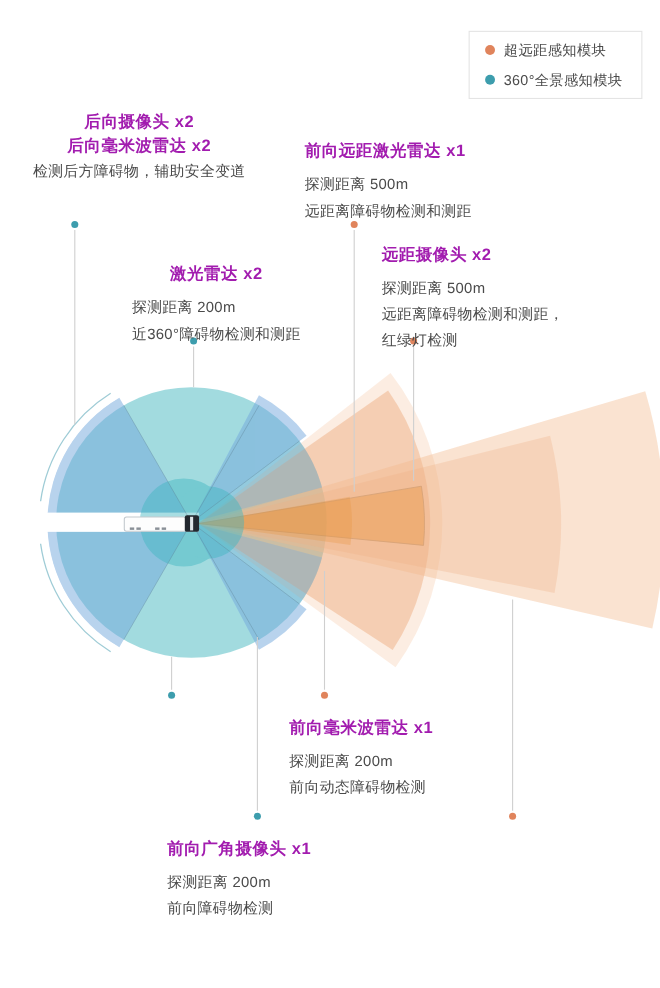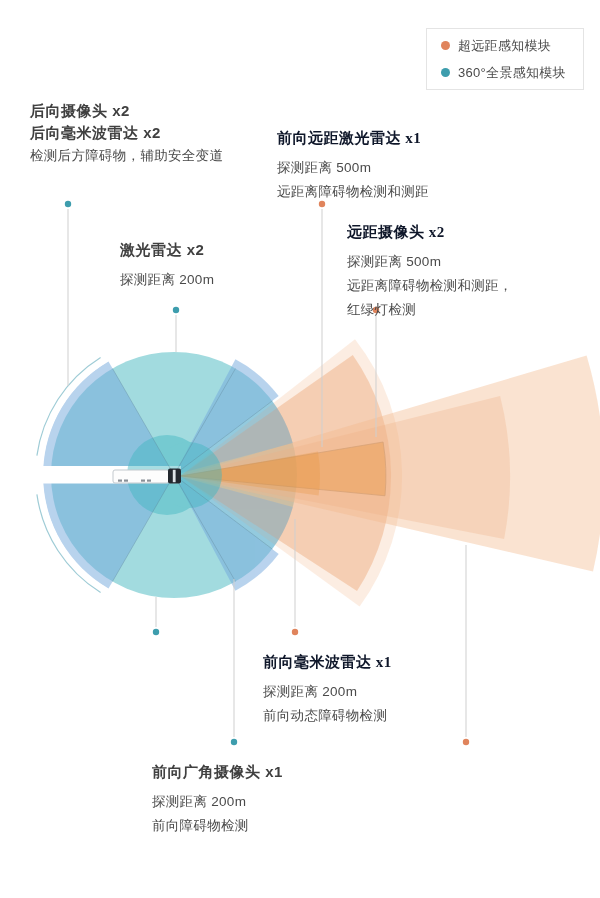--- a/index.html
+++ b/index.html
@@ -4,22 +4,22 @@
 <style>
   html,body{margin:0;padding:0;background:#ffffff;}
   #stage{position:relative;width:600px;height:898px;background:#ffffff;overflow:hidden;
          font-family:"Liberation Sans","DejaVu Sans",sans-serif;}
   #diagram{position:absolute;left:0;top:0;}
   
   .sensor-label{position:absolute;white-space:nowrap;}
   .sensor-label .hd{font-size:15px;font-weight:bold;line-height:22px;letter-spacing:.5px;}
   .sensor-label .bd{font-size:13.5px;color:#4a4a4a;line-height:24px;letter-spacing:.3px;}
   .sensor-label .bd.first{margin-top:7px;}
-  .teal .hd{color:#404040;}
-  .orange .hd{color:#0f172a;font-family:Liberation Serif, serif;}
+  .teal .hd{color:#a21caf;text-align:center;}
+  .orange .hd{color:#a21caf;}
   
   #legend{position:absolute;left:426px;top:28px;width:158px;height:62px;
           border:1px solid #e4e4e4;background:#ffffff;box-sizing:border-box;
           display:flex;flex-direction:column;justify-content:center;gap:9px;padding-left:14px;}
   .legend-row{display:flex;align-items:center;gap:8px;}
   .legend-dot{width:9px;height:9px;border-radius:50%;flex:0 0 auto;}
   .legend-dot.ultra{background:#e0845c;}
   .legend-dot.pano{background:#3d9dad;}
   .legend-text{font-size:13px;color:#4a4a4a;letter-spacing:.3px;}
 </style>
@@ -129,20 +129,21 @@
 
   <div class="sensor-label orange" style="left:277px;top:127px;">
     <div class="hd">前向远距激光雷达 x1</div>
     <div class="bd first">探测距离 500m</div>
     <div class="bd">远距离障碍物检测和测距</div>
   </div>
 
   <div class="sensor-label teal" style="left:120px;top:239px;">
     <div class="hd">激光雷达 x2</div>
     <div class="bd first">探测距离 200m</div>
+    <div class="bd">近360°障碍物检测和测距</div>
   </div>
 
   <div class="sensor-label orange" style="left:347px;top:221px;">
     <div class="hd">远距摄像头 x2</div>
     <div class="bd first">探测距离 500m</div>
     <div class="bd">远距离障碍物检测和测距，</div>
     <div class="bd">红绿灯检测</div>
   </div>
 
 

